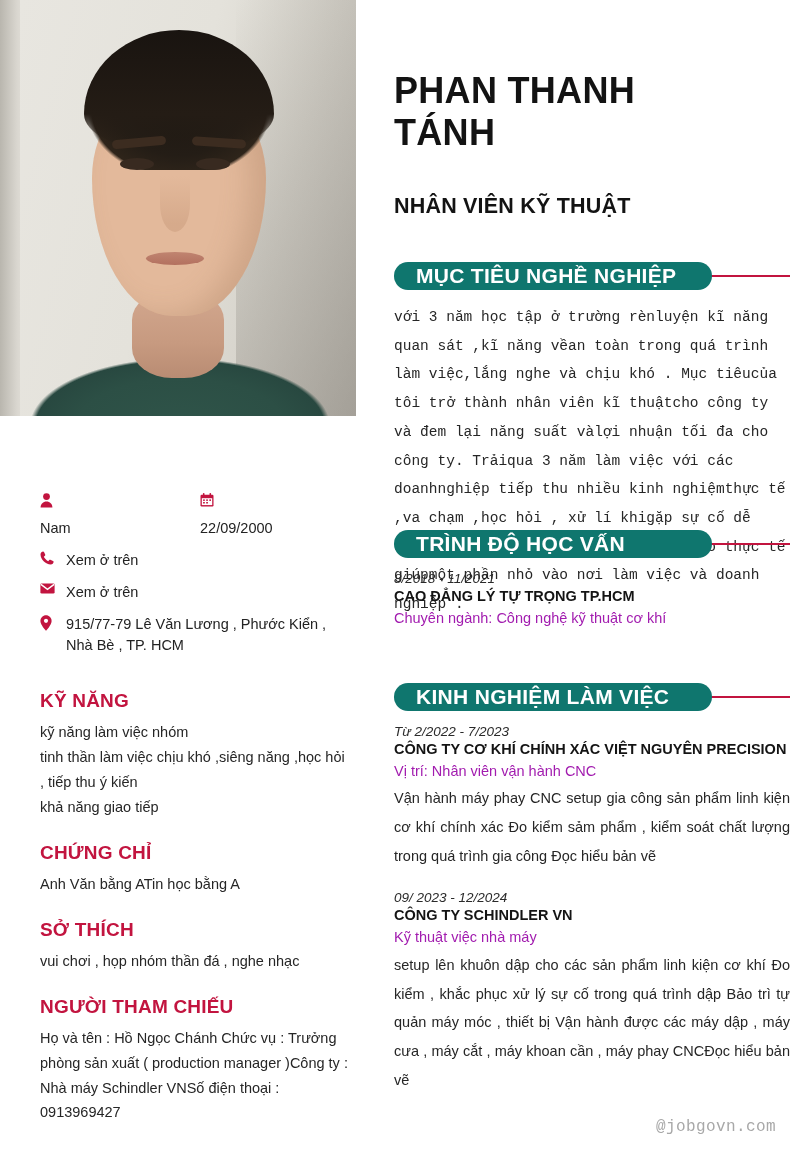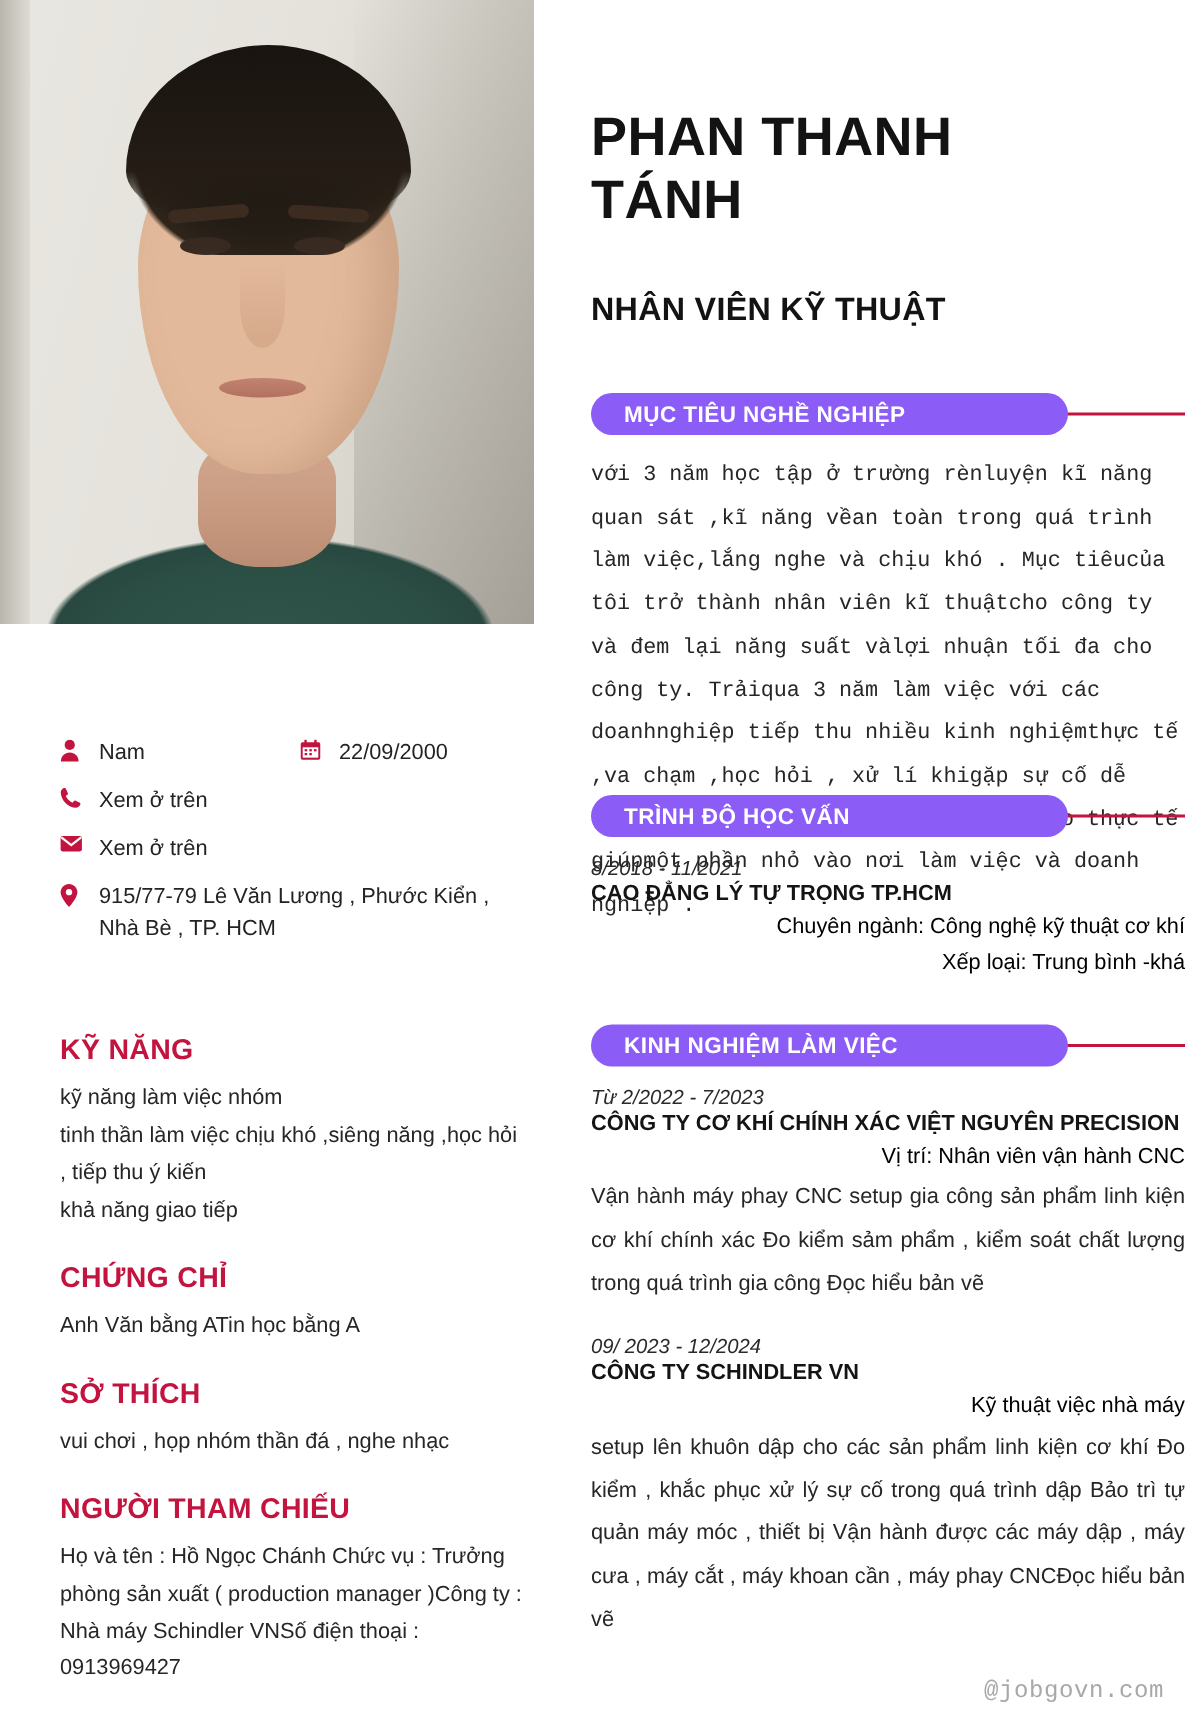--- a/index.html
+++ b/index.html
@@ -113,21 +113,21 @@
     width: 26px;
     flex: 0 0 26px;
     padding-top: 1px;
     color: #c2143f;
     display: flex;
     align-items: flex-start;
   }
   .contact-ic svg { display: block; }
   .contact-tx { flex: 1; }
   .row-inline { display: flex; width: 100%; }
-  .col-half { display: flex; align-items: flex-start; }
+  .col-half { display: flex; align-items: flex-start; flex-direction: column; }
   .col-half.first { width: 160px; }
 
   
   #sidebar-sections {
     position: absolute;
     left: 40px;
     top: 668px;
     width: 310px;
   }
   .side-sec { margin-bottom: 22px; }
@@ -185,27 +185,27 @@
     position: relative;
     height: 28px;
     margin-bottom: 13px;
   }
   .sec-pill {
     position: absolute;
     left: 0;
     top: 0;
     width: 318px;
     height: 28px;
-    background: #8b5cf6;
+    background: #0f766e;
     border-radius: 14px;
     display: flex;
     align-items: center;
     padding-left: 22px;
     color: #ffffff;
-    font-size: 15px;
+    font-size: 21px;
     font-weight: bold;
     letter-spacing: .3px;
     z-index: 2;
   }
   .sec-rule {
     position: absolute;
     left: 300px;
     top: 13px;
     width: 96px;
     height: 2px;
@@ -231,23 +231,22 @@
     margin-bottom: 2px;
   }
   .entry-org {
     font-size: 14.5px;
     font-weight: bold;
     color: #141414;
     margin-bottom: 2px;
   }
   .entry-line {
     font-size: 14.5px;
-    color: #000000;
+    color: #a21caf;
     line-height: 1.68;
-    text-align: right;
   }
   .entry-desc {
     font-size: 14.5px;
     color: #262626;
     line-height: 1.98;
     text-align: justify;
     margin-top: 1px;
   }
   .entry-gap { height: 16px; }
 
@@ -391,21 +390,20 @@
     <div style="position:absolute; left:0; top:530px; width:396px;">
       <div class="sec-head">
         <div class="sec-rule"></div>
         <div class="sec-pill">TRÌNH ĐỘ HỌC VẤN</div>
       </div>
       <div class="sec-body">
         <div class="entry">
           <div class="entry-date">8/2018 - 11/2021</div>
           <div class="entry-org">CAO ĐẲNG LÝ TỰ TRỌNG TP.HCM</div>
           <div class="entry-line">Chuyên ngành: Công nghệ kỹ thuật cơ khí</div>
-          <div class="entry-line">Xếp loại: Trung bình -khá</div>
         </div>
       </div>
     </div>
 
     <div style="position:absolute; left:0; top:683px; width:396px;">
       <div class="sec-head">
         <div class="sec-rule"></div>
         <div class="sec-pill">KINH NGHIỆM LÀM VIỆC</div>
       </div>
       <div class="sec-body">

